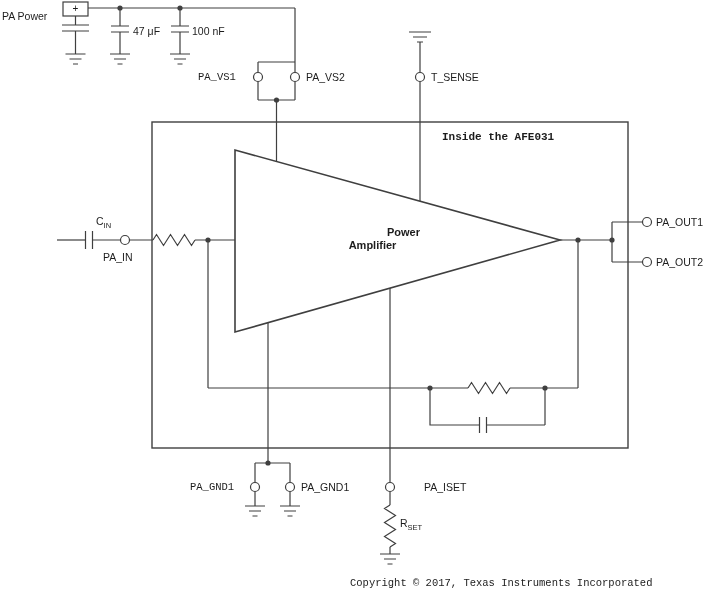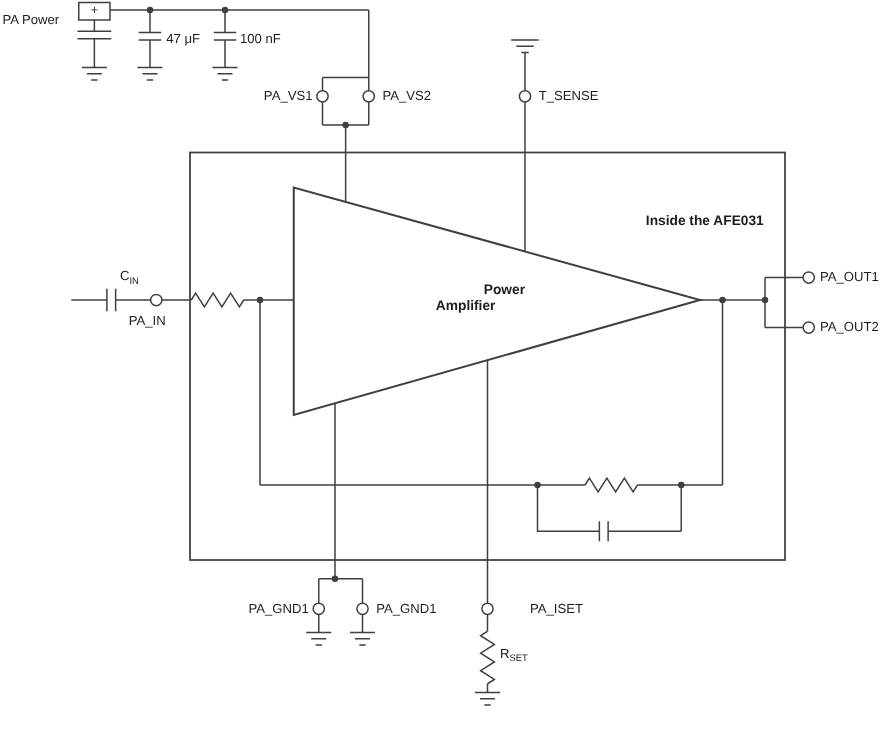--- a/index.html
+++ b/index.html
@@ -8,21 +8,21 @@
     font-family:"Liberation Sans","DejaVu Sans",sans-serif;color:#1c1c1c;
     overflow:hidden;
   }
   .canvas svg{position:absolute;left:0;top:0;}
   .lbl{
     position:absolute;font-size:10.5px;line-height:12px;white-space:nowrap;
     color:#1c1c1c;
   }
   .lbl.bold{font-weight:bold;font-size:11px;}
   .lbl sub{font-size:7.5px;line-height:0;}
-  .right{text-align:right;}
+  .right{font-family:Liberation Mono, monospace;}
   .center{text-align:center;}
 </style>
 </head>
 <body>
 
 <div class="canvas">
 
   <svg width="710" height="597" viewBox="0 0 710 597">
     <g stroke="#3f3f3f" stroke-width="1.2" fill="none">
 
@@ -114,31 +114,32 @@
 
   <div class="lbl" style="left:2px;top:10px;">PA Power</div>
   <div class="lbl center" style="left:63px;top:3px;width:25px;font-size:10px;">+</div>
   <div class="lbl" style="left:133px;top:25px;">47 μF</div>
   <div class="lbl" style="left:192px;top:25px;">100 nF</div>
 
   <div class="lbl right" style="left:198px;top:71px;width:52px;">PA_VS1</div>
   <div class="lbl" style="left:306px;top:71px;">PA_VS2</div>
   <div class="lbl" style="left:431px;top:71px;">T_SENSE</div>
 
-  <div class="lbl bold right" style="left:455px;top:131px;width:156px;margin-top:40px;">Inside the AFE031</div>
+  <div class="lbl bold right" style="left:442px;top:131px;width:156px;">Inside the AFE031</div>
 
   <div class="lbl bold center" style="left:325px;top:226px;width:95px;text-align:right;">Power</div>
   <div class="lbl bold center" style="left:325px;top:239px;width:95px;">Amplifier</div>
 
   <div class="lbl" style="left:74px;top:215px;margin-left:22px;"><span>C</span><sub>IN</sub></div>
   <div class="lbl" style="left:103px;top:251px;">PA_IN</div>
 
   <div class="lbl" style="left:656px;top:216px;">PA_OUT1</div>
   <div class="lbl" style="left:656px;top:256px;">PA_OUT2</div>
 
   <div class="lbl right" style="left:190px;top:481px;width:57px;">PA_GND1</div>
   <div class="lbl" style="left:301px;top:481px;">PA_GND1</div>
   <div class="lbl" style="left:400px;top:481px;padding-left:24px;">PA_ISET</div>
 
   <div class="lbl" style="left:400px;top:517px;"><span>R</span><sub>SET</sub></div>
 
+  <div class="lbl right" style="left:350px;top:577px;width:358px;">Copyright © 2017, Texas Instruments Incorporated</div>
 
 </div>
 
 </body></html>

